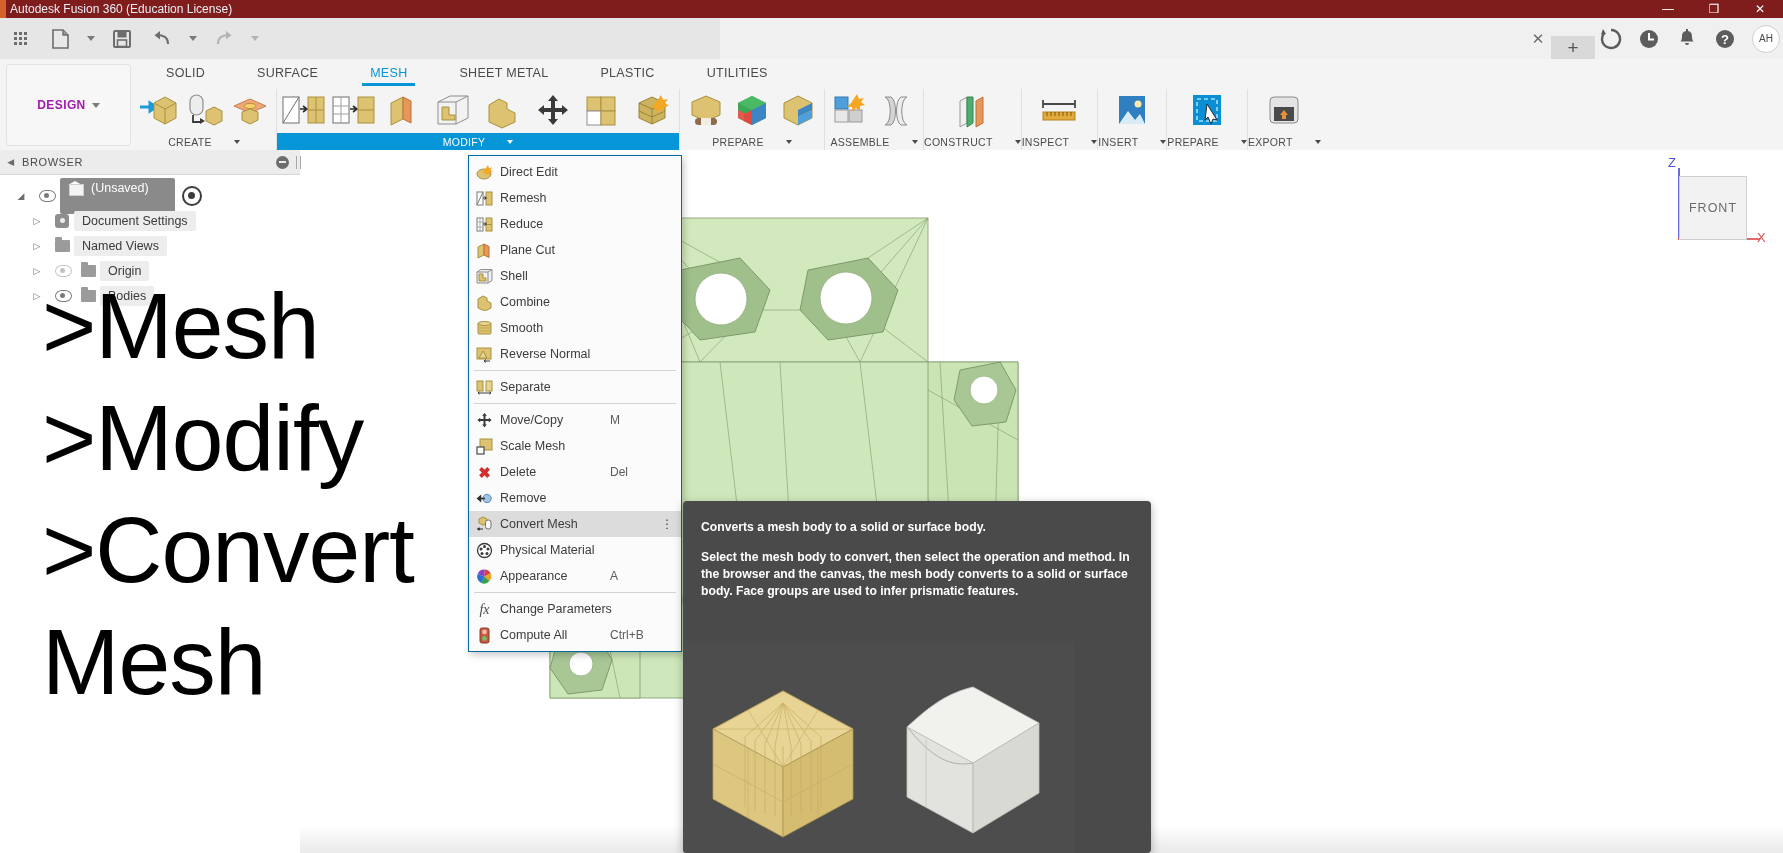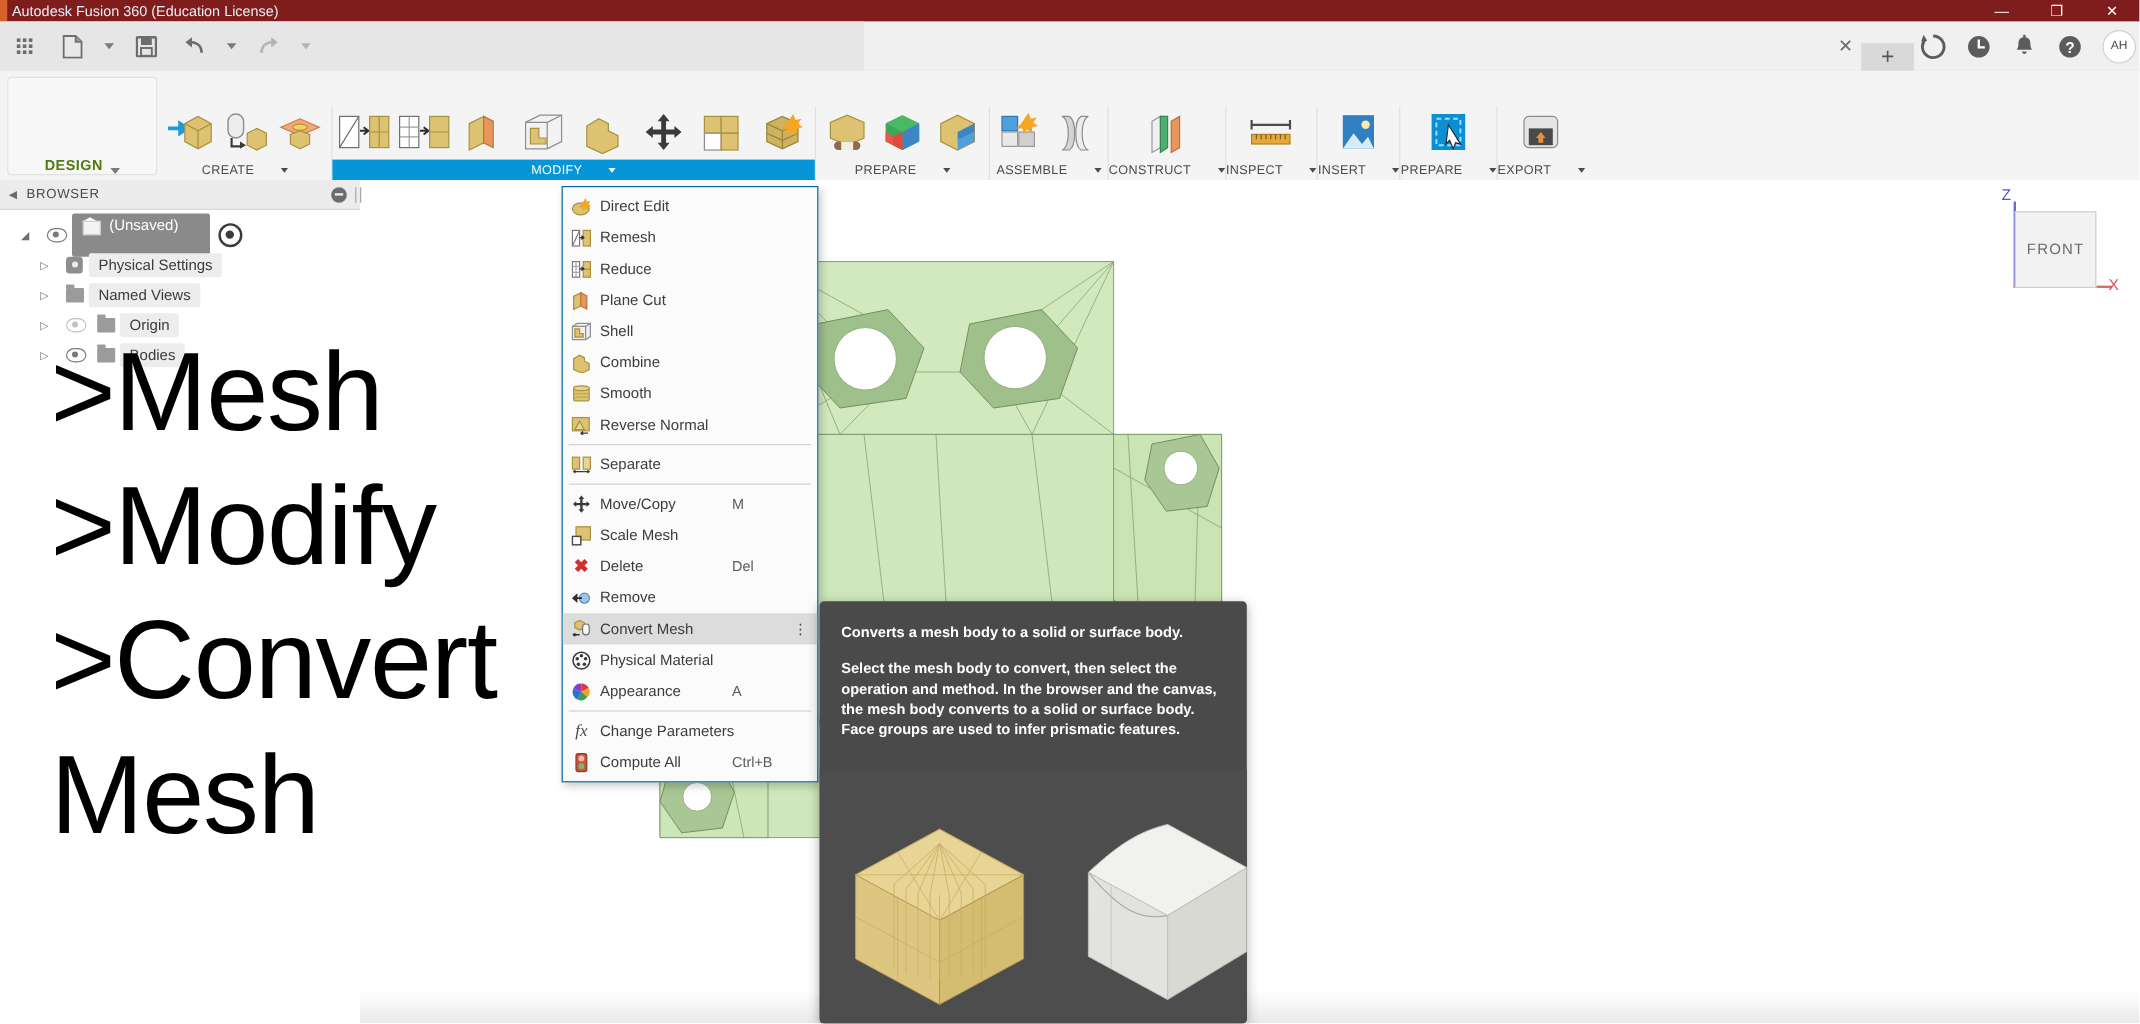--- a/index.html
+++ b/index.html
@@ -44,22 +44,22 @@
   .tab-close{position:absolute;left:1529px;top:12px;width:18px;height:18px;color:#6b6b6b;font-size:15px;text-align:center;line-height:18px;cursor:default;}
   .plus-tab{position:absolute;left:1551px;top:18px;width:44px;height:23px;background:#d9d9d9;display:flex;align-items:center;justify-content:center;color:#555;font-size:19px;}
   .right-icons{position:absolute;left:1600px;top:0;height:41px;display:flex;align-items:center;gap:16px;}
   .ri{width:22px;height:22px;display:flex;align-items:center;justify-content:center;color:#5c5c5c;}
   .avatar{width:26px;height:26px;border-radius:50%;background:#ffffff;border:1px solid #d0d0d0;color:#4a4a4a;font-size:10px;display:flex;align-items:center;justify-content:center;font-weight:normal;}
 
   
   #ribbon{position:absolute;left:0;top:59px;width:1783px;height:91px;background:#f4f4f4;border-bottom:1px solid #dcdcdc;}
   #design-btn{
     position:absolute;left:6px;top:5px;width:123px;height:80px;background:#f7f7f7;
-    border:1px solid #e2e2e2;border-radius:3px;display:flex;align-items:flex-end;justify-content:center;gap:6px;
-    font-size:12px;color:#4d7c0f;font-weight:bold;letter-spacing:.4px;
+    border:1px solid #e2e2e2;border-radius:3px;display:flex;align-items:center;justify-content:center;gap:6px;
+    font-size:12px;color:#a21caf;font-weight:bold;letter-spacing:.4px;
   }
   .ribbon-tabs{position:absolute;left:140px;top:3px;height:28px;display:flex;align-items:flex-start;}
   .rtab{font-size:12.5px;color:#4a4a4a;padding:4px 26px 6px 26px;position:relative;letter-spacing:.3px;white-space:nowrap;}
   .rtab.active{color:#0696d7;}
   .rtab.active::after{content:"";position:absolute;left:18px;right:18px;bottom:0;height:3px;background:#0696d7;}
 
   .panels{position:absolute;left:132px;top:30px;height:60px;display:flex;align-items:flex-start;}
   .panel{position:relative;height:61px;display:flex;flex-direction:column;align-items:stretch;border-right:1px solid #e0e0e0;}
   .panel:last-child{border-right:none;}
   .panel .row{display:flex;align-items:center;justify-content:center;height:44px;padding:0 4px;gap:2px;}
@@ -121,21 +121,21 @@
   .mitem .mlabel{margin-left:7px;}
   .mitem .mkey{position:absolute;left:141px;color:#5b5b5b;font-size:12px;}
   .mitem .dots{position:absolute;right:8px;color:#3c3c3c;font-size:12px;letter-spacing:0;line-height:5px;text-align:center;}
   .msep{height:1px;background:#d3d3d3;margin:3px 5px;}
   .micon{width:17px;height:17px;position:relative;flex:none;}
   .xmark{color:#d32f2f;font-size:15px;font-weight:bold;line-height:17px;text-align:center;width:17px;}
   .fx{font-family:"Liberation Serif", serif;font-style:italic;font-size:14px;color:#4a4a4a;width:17px;text-align:center;line-height:17px;}
 
   
   #tooltip{
-    position:absolute;left:683px;top:501px;width:356px;height:352px;background:#4a4a4a;
+    position:absolute;left:683px;top:501px;width:468px;height:352px;background:#4a4a4a;
     border-radius:4px;box-shadow:0 3px 10px rgba(0,0,0,0.3);z-index:50;overflow:hidden;
   }
   #tooltip .tt-body{padding:18px 18px 8px 18px;color:#ffffff;font-size:12.2px;font-weight:bold;line-height:17px;}
   #tooltip .tt-body p{margin:0 0 13px 0;}
   #tooltip .tt-img{position:absolute;left:0;top:140px;width:392px;height:212px;background:#4d4d4d;}
 </style>
 </head>
 <body>
 
 <div id="titlebar">
@@ -231,20 +231,28 @@
     <div class="avatar">AH</div>
   </div>
 </div>
 
 <div id="ribbon">
   <div id="design-btn">
     <span>DESIGN</span>
     <span class="caret"></span>
   </div>
 
+  <div class="ribbon-tabs">
+    <div class="rtab">SOLID</div>
+    <div class="rtab">SURFACE</div>
+    <div class="rtab active">MESH</div>
+    <div class="rtab">SHEET METAL</div>
+    <div class="rtab">PLASTIC</div>
+    <div class="rtab">UTILITIES</div>
+  </div>
 
   <div class="panels">
 
     <div class="panel">
       <div class="row">
         <div class="tool">
           <svg width="40" height="36" viewBox="0 0 40 36">
               <path d="M2,14 h12 M12,10 l6,4 l-6,4 z" fill="#1d9bd8" stroke="#1d9bd8" stroke-width="3"></path>
               <path d="M16,10 l11,-6 l11,6 v15 l-11,6 l-11,-6 z" fill="#ddc271" stroke="#a8913f" stroke-width="1"></path>
               <path d="M16,10 l11,6 l11,-6 M27,16 v15" stroke="#a8913f" fill="none" stroke-width="1"></path>
@@ -558,21 +566,21 @@
             <i></i>
           </span>
       </span>
     </div>
 
     <div class="trow" style="padding-left:24px">
       <span class="arrow">▷</span>
       <span class="ticon">
           <span class="gear"></span>
         </span>
-      <span class="tlabel">Physical Settings</span>
+      <span class="tlabel">Document Settings</span>
     </div>
 
     <div class="trow" style="padding-left:24px">
       <span class="arrow">▷</span>
       <span class="ticon">
           <span class="folder"></span>
         </span>
       <span class="tlabel">Named Views</span>
     </div>
 

